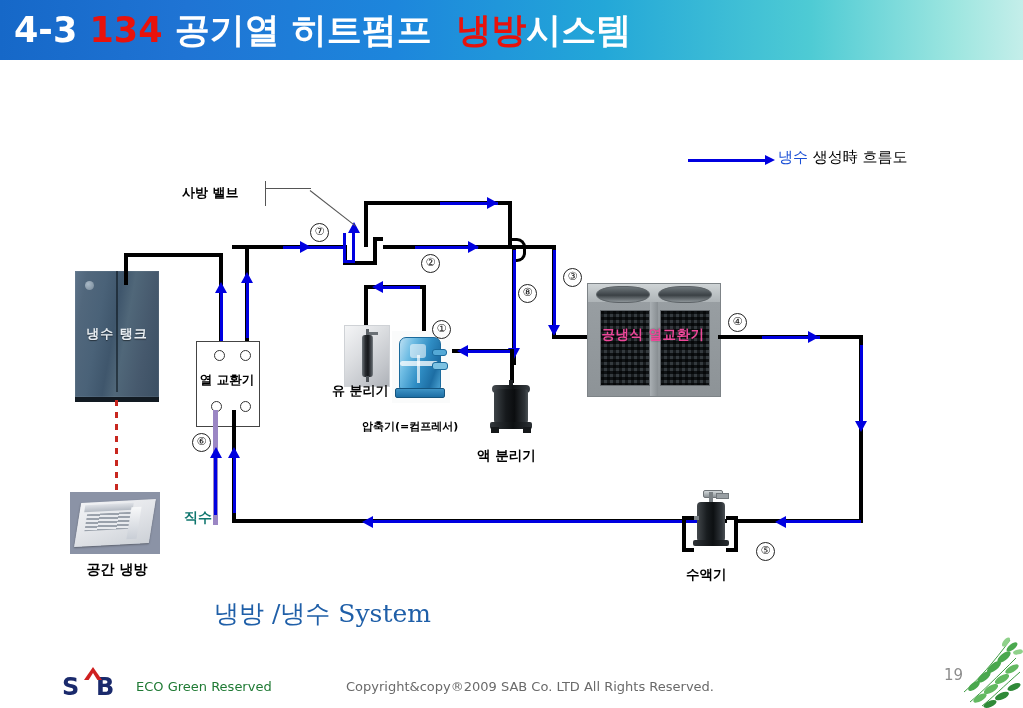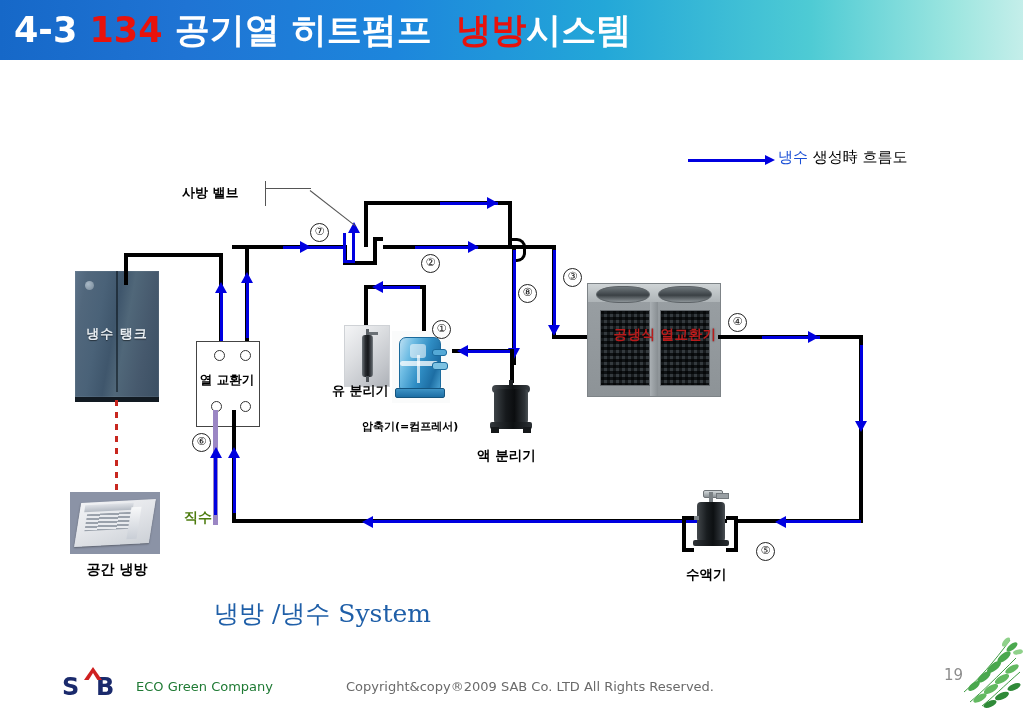--- a/index.html
+++ b/index.html
@@ -169,24 +169,23 @@
     background:
       repeating-linear-gradient(to right,#2f3538 0 3px,#6f767a 3px 6px),
       repeating-linear-gradient(to bottom,#22272a 0 3px,#777e82 3px 6px);
     background-blend-mode:multiply;
     border:1px solid #64696d;}
   .outdoor .coil1{left:12px;}
   .outdoor .coil2{left:72px;}
   .outdoor .midbar{position:absolute;left:62px;top:18px;width:8px;height:94px;background:linear-gradient(90deg,#a9afb3,#888e92);}
   .outdoor-label{
     position:absolute;left:587px;top:326px;width:132px;text-align:center;
-    font-size:13.5px;font-weight:bold;color:#b91c1c;letter-spacing:.5px;
+    font-size:13.5px;font-weight:bold;color:#ec4899;letter-spacing:.5px;
     font-family:"DejaVu Sans","Liberation Sans",sans-serif;
     text-shadow:0 0 2px rgba(0,0,0,.45);
-    margin-left:12px;
   }
 
   
   .recv{position:absolute;left:693px;top:492px;width:36px;height:58px;}
   .recv .body{position:absolute;left:4px;top:10px;width:28px;height:40px;border-radius:4px;
     background:linear-gradient(90deg,#43484c 0%,#191d20 35%,#0d1012 58%,#30353a 88%,#4b5054 100%);}
   .recv .base{position:absolute;left:0px;top:48px;width:36px;height:6px;border-radius:2px;
     background:linear-gradient(90deg,#2f3438,#0e1113 55%,#2b3034);}
   .recv .stem{position:absolute;left:16px;top:0px;width:4px;height:12px;background:#7b8185;}
   .recv .valve{position:absolute;left:10px;top:-2px;width:18px;height:6px;border-radius:2px;
@@ -271,21 +270,21 @@
   <div class="hx-label">열 교환기</div>
 
   <div style="position:absolute;left:213px;top:410px;width:5px;height:115px;background:#9b86c4;"></div>
   <div class="bv" style="left:214px;top:455px;height:60px;"></div>
   <div class="ar ar-u" style="left:209.5px;top:447px;"></div>
 
   <div class="pv" style="left:232px;top:410px;height:113px;"></div>
   <div class="bv" style="left:232.5px;top:455px;height:58px;"></div>
   <div class="ar ar-u" style="left:228px;top:447px;"></div>
 
-  <div class="lbl" style="left:184px;top:509px;color:#4d7c0f;font-size:14px;">직수</div>
+  <div class="lbl" style="left:184px;top:509px;color:#0f766e;font-size:14px;">직수</div>
 
   <div class="ph" style="left:232px;top:519px;width:495px;"></div>
   <div class="bh" style="left:370px;top:520px;width:348px;"></div>
   <div class="ar ar-l" style="left:362px;top:515.5px;"></div>
 
   <div class="ph" style="left:232px;top:245px;width:115px;"></div>
   <div class="bh" style="left:283px;top:246px;width:62px;"></div>
   <div class="ar ar-r" style="left:300px;top:241px;"></div>
 
   <div class="pv" style="left:343px;top:245px;height:20px;"></div>
@@ -413,21 +412,21 @@
   <div class="cnum" style="left:310px;top:223px;">⑦</div>
   <div class="cnum" style="left:518px;top:284px;">⑧</div>
 
   <div class="sys-title">냉방 /냉수 System</div>
 
   <div class="logo">
     <span>S</span><span class="a">A</span><span>B</span>
   </div>
   <div class="logo-chevron"></div>
   <div class="logo-chev-in"></div>
-  <div class="eco">ECO Green Company</div>
+  <div class="eco">ECO Green Reserved</div>
   <div class="copy">Copyright&amp;copy®2009 SAB Co. LTD All Rights Reserved.</div>
   <div class="pageno">19</div>
 
   <div class="leafwrap">
     <svg width="63" height="72" viewBox="0 0 63 72">
       <g stroke="#3f9a43" stroke-width="1" fill="none">
         <path d="M4 56 C 18 44, 34 26, 50 4"></path>
         <path d="M10 66 C 22 56, 38 40, 56 22"></path>
         <path d="M22 70 C 32 62, 44 50, 60 36"></path>
       </g>

